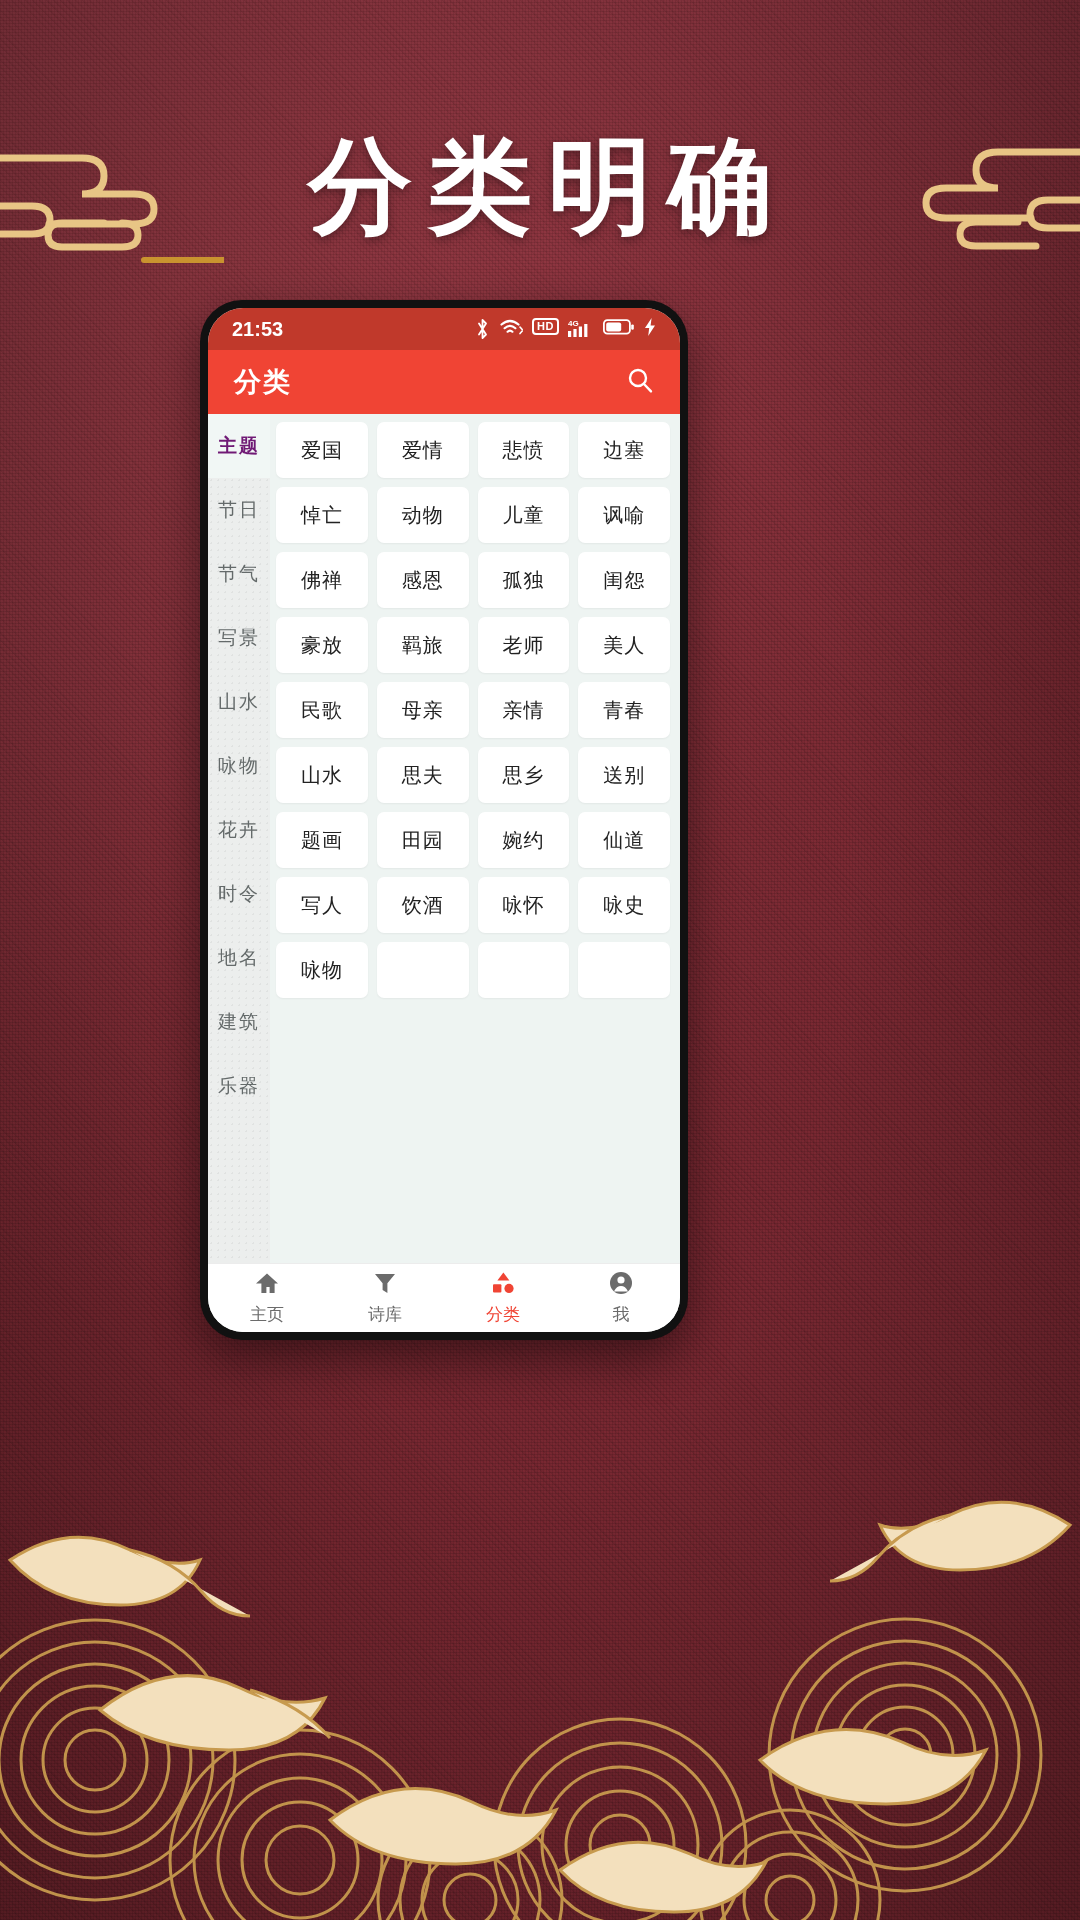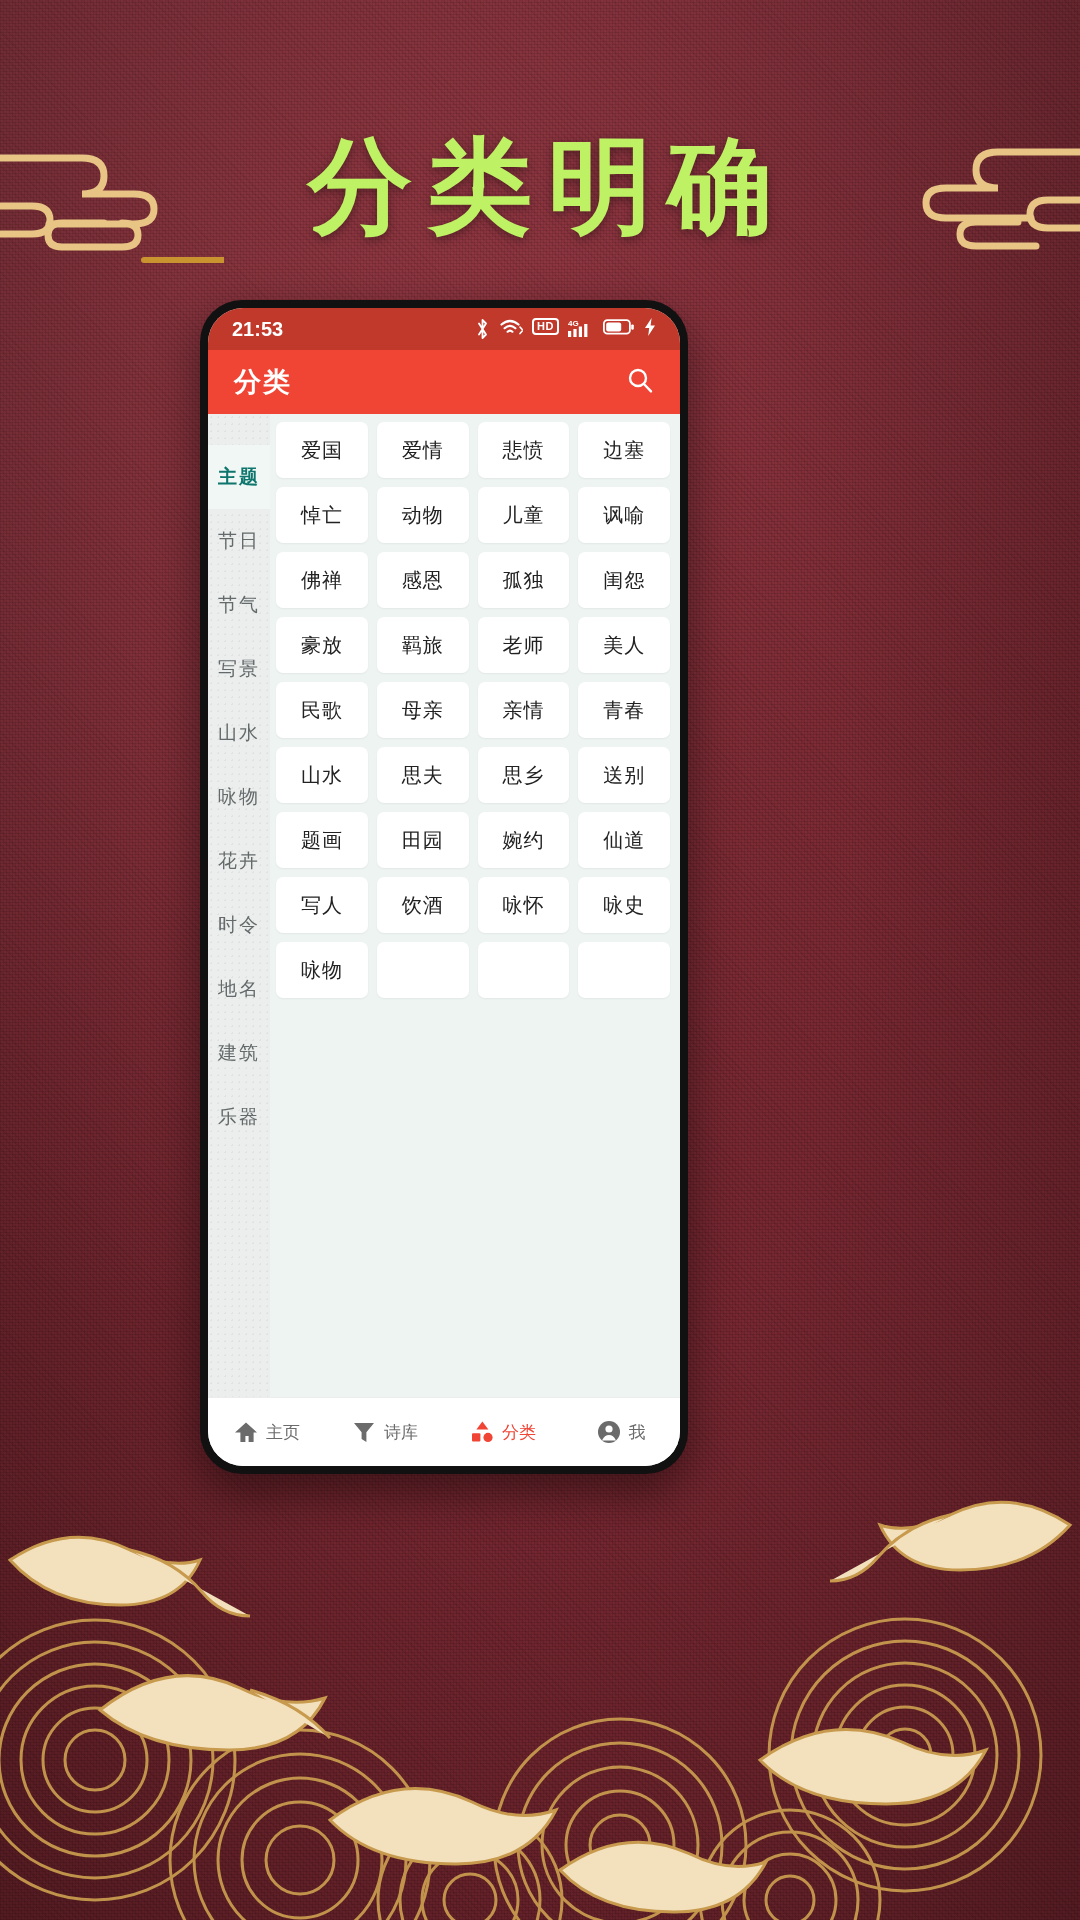--- a/index.html
+++ b/index.html
@@ -29,27 +29,27 @@
     position:absolute;inset:0;
     background:radial-gradient(ellipse at 50% 45%, rgba(0,0,0,0) 40%, rgba(0,0,0,.28) 100%);
   }
   .deco{position:absolute;pointer-events:none;}
 
   
   #headline{
     position:absolute;top:118px;left:0;width:1080px;text-align:center;
     font-family:"DejaVu Serif","Liberation Serif",serif;
     font-size:104px;font-weight:700;letter-spacing:16px;
-    color:#bef264;text-indent:16px;
+    color:#ffffff;text-indent:16px;
     text-shadow:0 3px 10px rgba(0,0,0,.35);
   }
 
   
   #phone{
-    position:absolute;left:200px;top:300px;width:488px;height:1174px;
+    position:absolute;left:200px;top:300px;width:488px;height:1040px;
     background:#111;border-radius:42px;
     box-shadow:0 18px 46px rgba(0,0,0,.45);
     padding:8px;box-sizing:border-box;
   }
   #screen{
     width:100%;height:100%;background:#eef4f2;border-radius:35px;
     overflow:hidden;display:flex;flex-direction:column;position:relative;
   }
   
   #statusbar{
@@ -74,39 +74,39 @@
   #content{flex:1;display:flex;min-height:0;background:#eef4f2;}
   #sidebar{
     width:62px;flex:none;background:#eceeed;overflow:hidden;
     background-image:radial-gradient(rgba(0,0,0,.05) 1px, transparent 1px);
     background-size:7px 7px;
   }
   .side-item{
     height:64px;display:flex;align-items:center;justify-content:center;
     font-size:19px;color:#646a6a;letter-spacing:2px;
   }
-  .side-item.active{background:#f1f7f5;color:#0f766e;font-weight:600;margin-top:31px;}
+  .side-item.active{background:#f1f7f5;color:#701a75;font-weight:600;}
   #grid-wrap{flex:1;overflow:hidden;padding:8px 10px 0 6px;box-sizing:border-box;}
   #grid{
     display:grid;grid-template-columns:repeat(4,1fr);
     gap:9px 9px;
   }
   .chip{
     background:#fff;border-radius:7px;height:56px;
     display:flex;align-items:center;justify-content:center;
     font-size:20px;color:#222;letter-spacing:1px;
     box-shadow:0 1px 2px rgba(0,0,0,.05);
   }
   
   #bottomnav{
     height:68px;flex:none;background:#fff;display:flex;
     border-top:1px solid #ececec;
   }
   .nav-item{
-    flex:1;display:flex;flex-direction:row;align-items:center;
+    flex:1;display:flex;flex-direction:column;align-items:center;
     justify-content:center;gap:8px;color:#6b6b6b;font-size:17px;text-align:right;
   }
   .nav-item.active{color:#f04434;}
   .nav-item .ico{height:24px;display:flex;align-items:flex-end;}
 </style>
 </head>
 <body>
 
 <div id="bg"></div>
 <div id="noise"></div>

